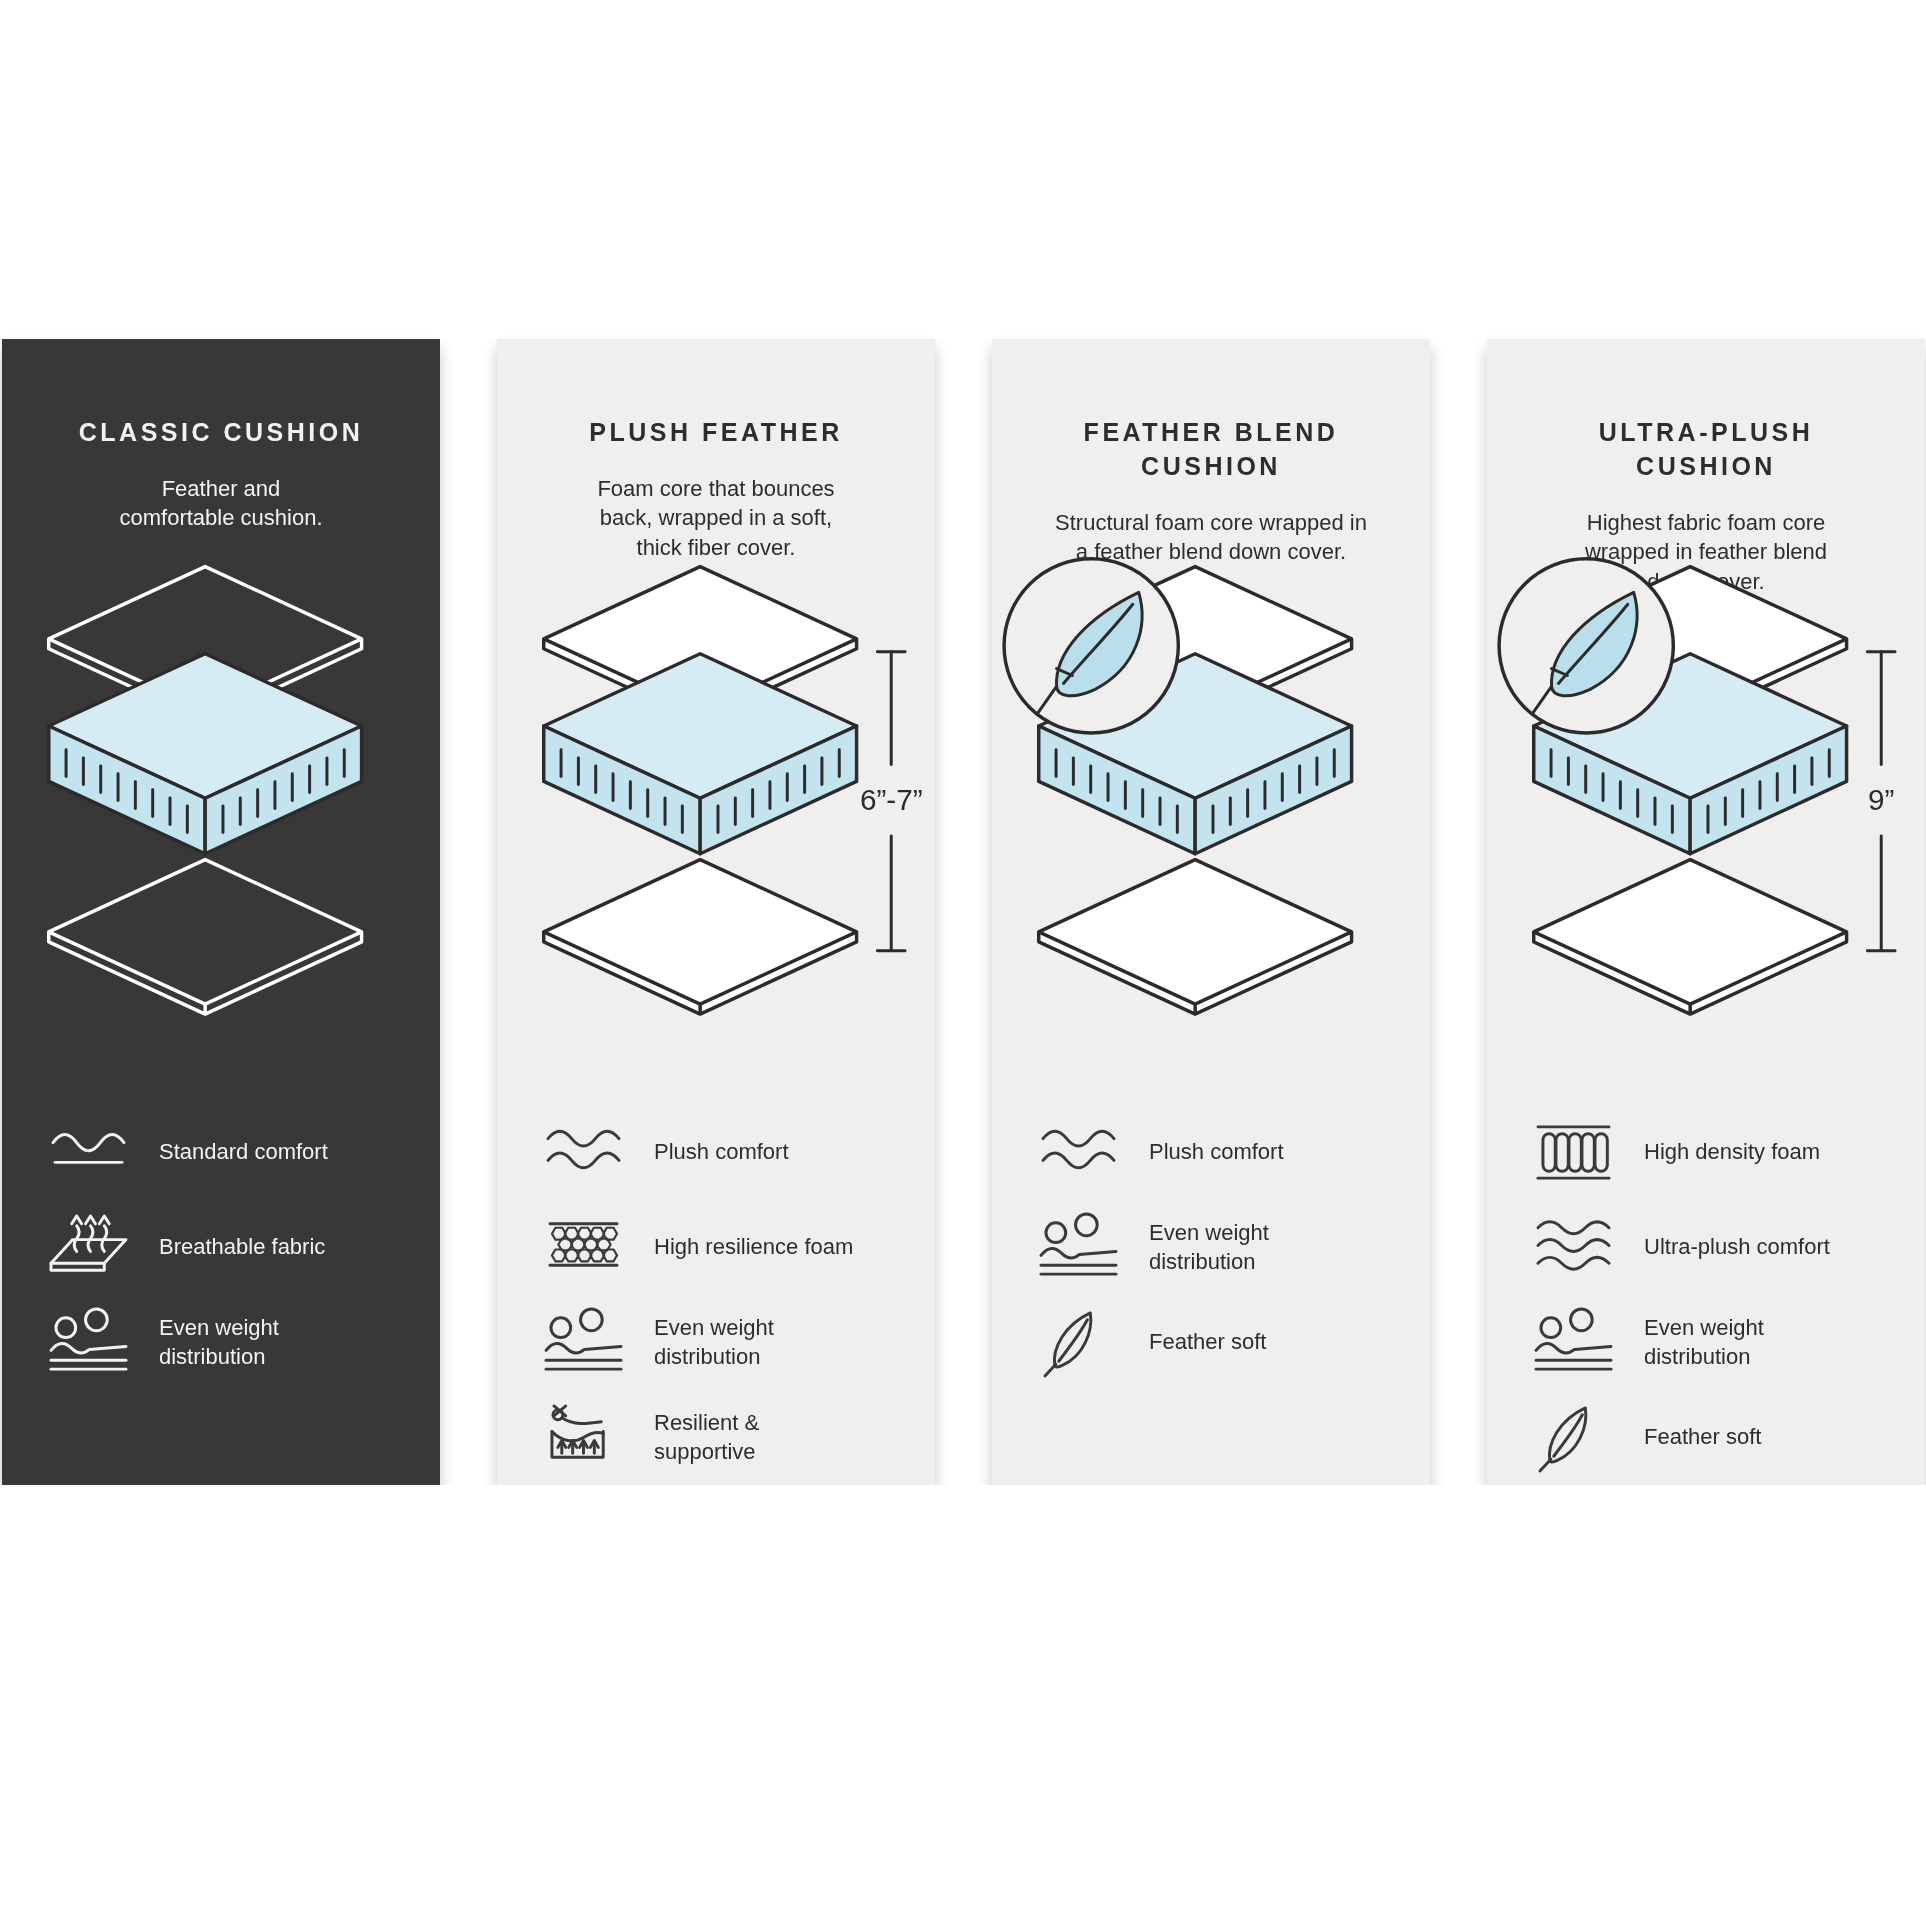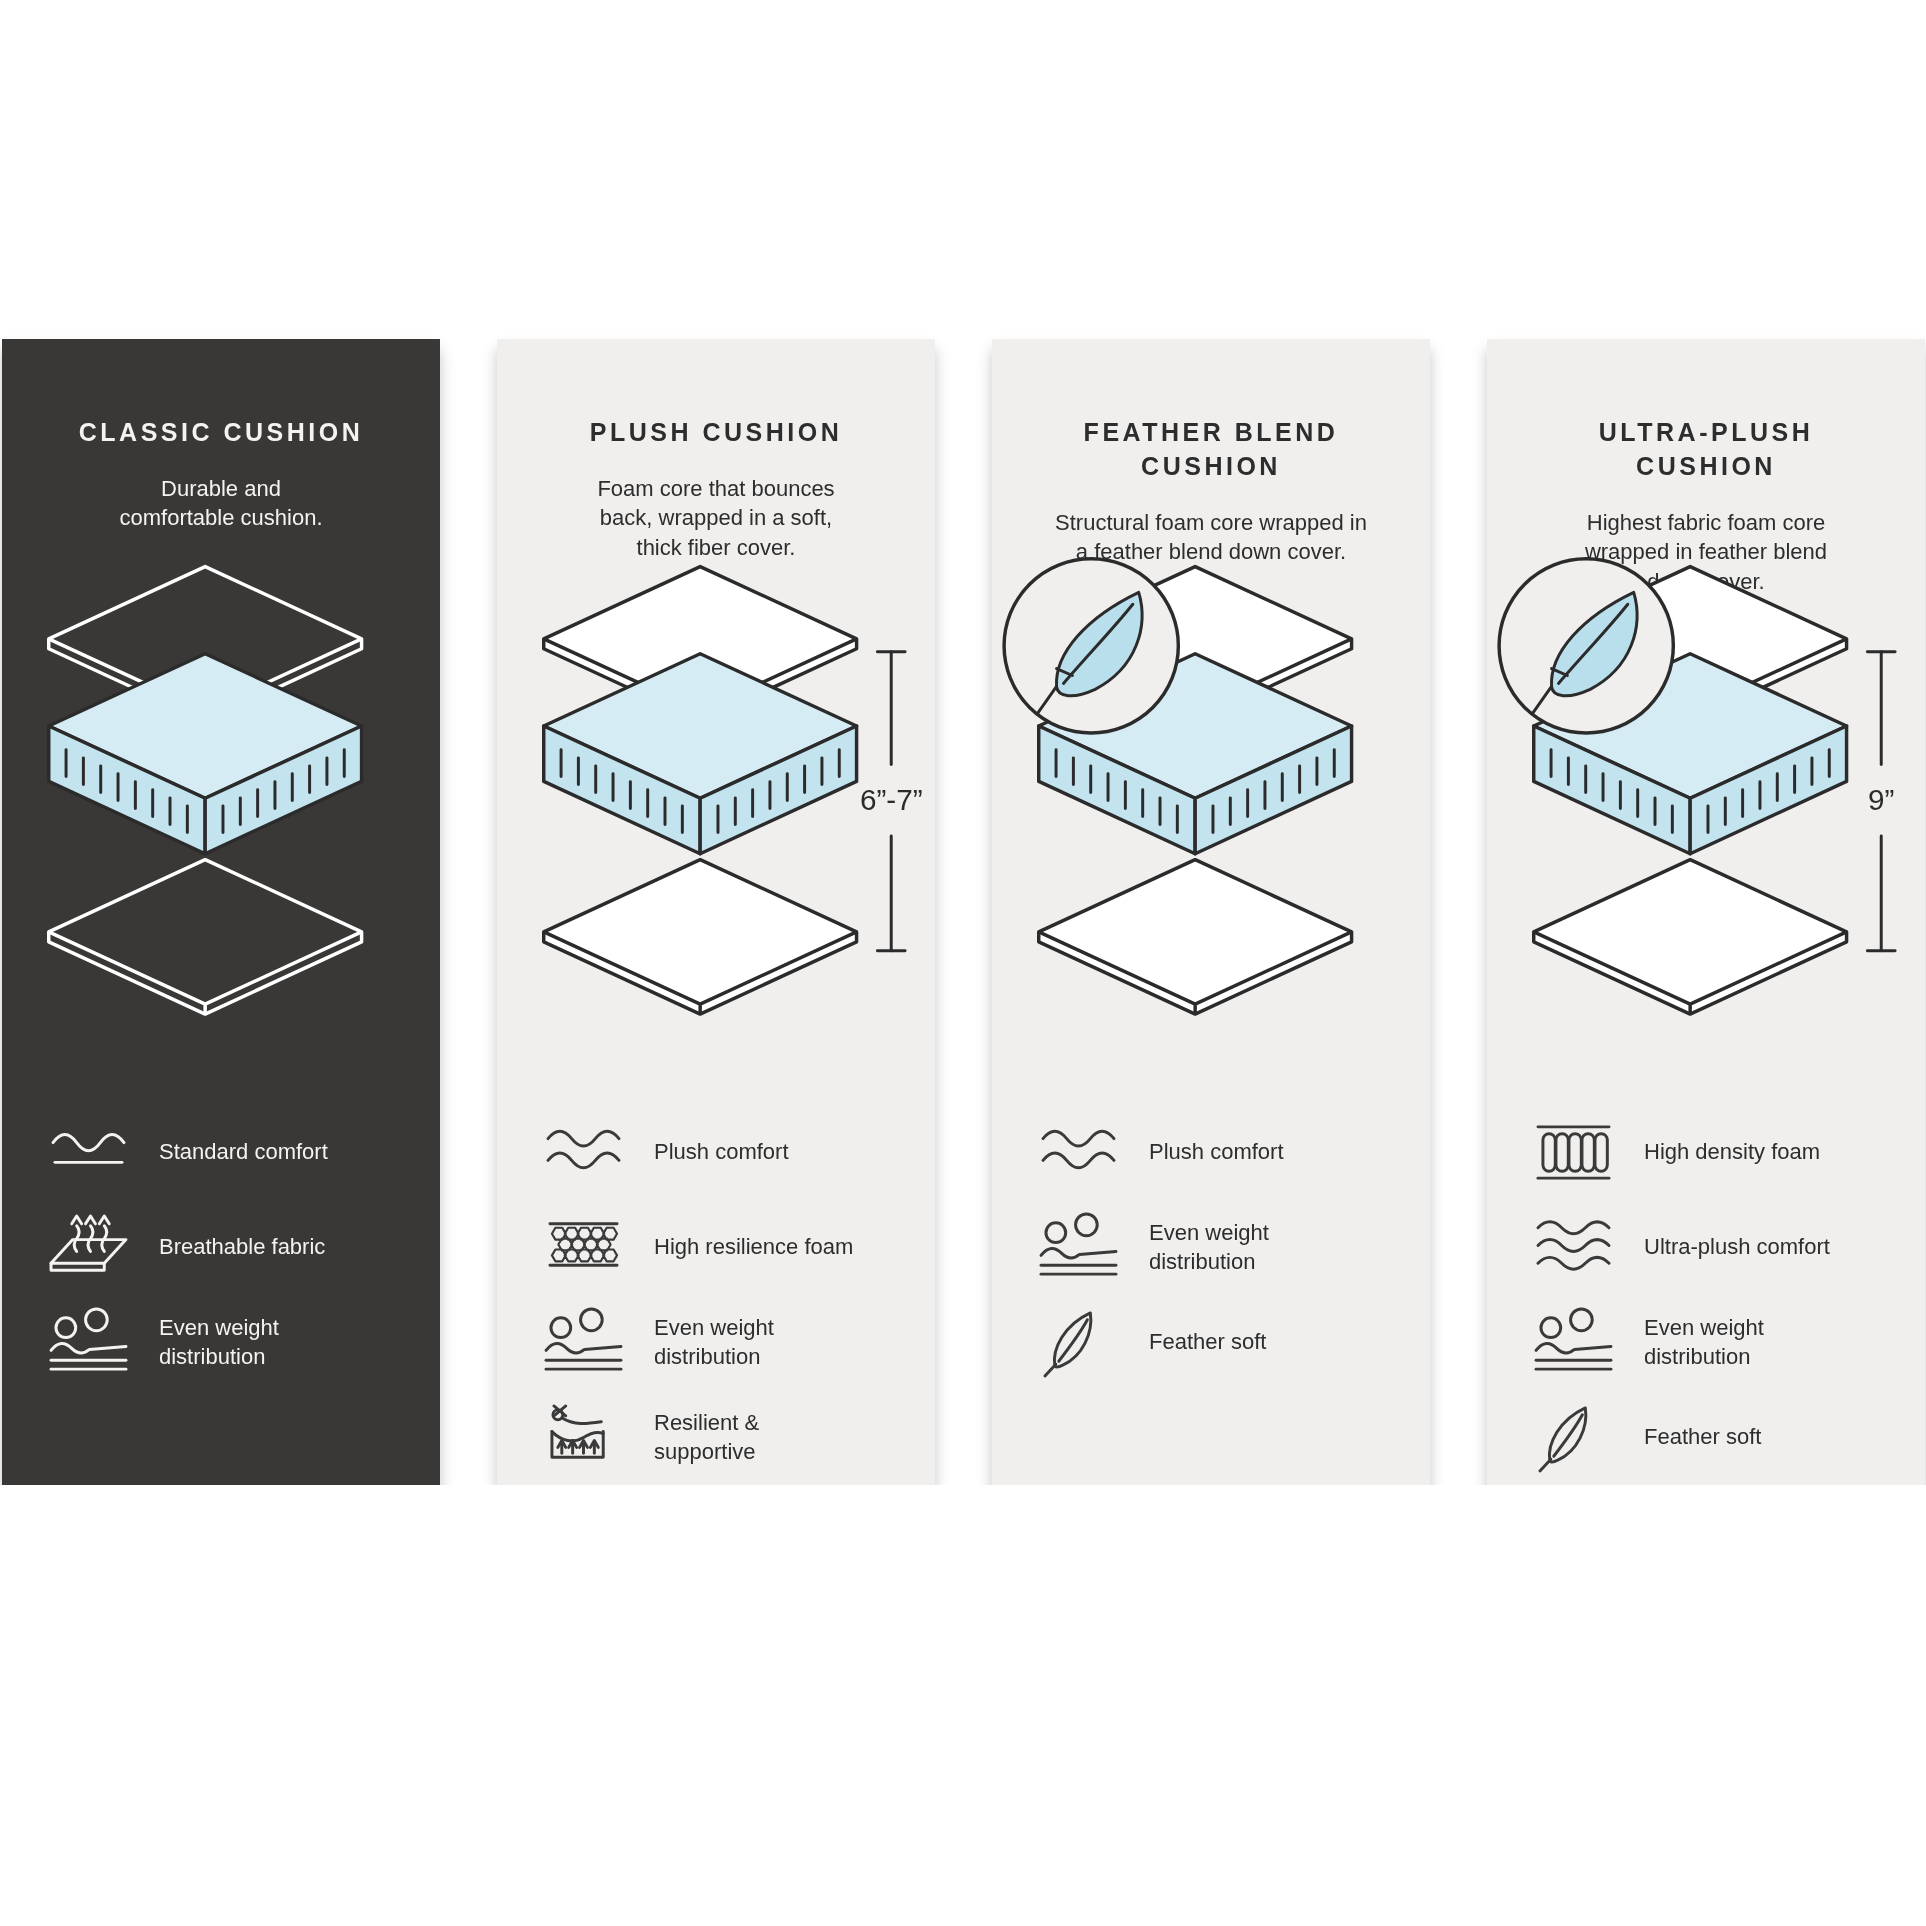--- a/index.html
+++ b/index.html
@@ -21,21 +21,21 @@
   .f-icon svg{width:85px;height:71px;display:block;overflow:visible;}
   .f-label{font-size:22px;line-height:1.28;max-width:203px;}
 </style>
 </head>
 <body>
 
 <div class="canvas" id="canvas">
     <section class="panel dark" style="left:2px">
       <header class="header">
         <h2 class="title">CLASSIC CUSHION</h2>
-        <p class="desc">Durable and
+        <p class="desc">Feather and
 comfortable cushion.</p>
       </header>
       <svg class="illustration" viewBox="0 0 442 500" xmlns="http://www.w3.org/2000/svg">
         <path d="M205,40 L363,113 L363,123 L205,196 L47,123 L47,113 Z" fill="#3a3836" stroke="#ffffff" stroke-width="3.5" stroke-linejoin="round"></path>
         <path d="M47,113 L205,186 L363,113 M205,186 L205,196" fill="none" stroke="#ffffff" stroke-width="3.5" stroke-linejoin="round"></path>
         <path d="M205,128 L363,201 L205,274 L47,201 Z" fill="#d6ecf4" stroke="#2b2b2b" stroke-width="3.5" stroke-linejoin="round"></path>
         <path d="M47,201 L47,257 L205,330 L205,274 Z" fill="#c3e4ef" stroke="#2b2b2b" stroke-width="3.5" stroke-linejoin="round"></path>
         <path d="M363,201 L363,257 L205,330 L205,274 Z" fill="#c3e4ef" stroke="#2b2b2b" stroke-width="3.5" stroke-linejoin="round"></path>
         <path d="M64.5,225.1 V252.1 M82.0,233.2 V260.2 M99.5,241.3 V268.3 M117.0,249.3 V276.3 M134.5,257.4 V284.4 M152.0,265.5 V292.5 M169.5,273.6 V300.6 M187.0,281.7 V308.7 M345.5,225.1 V252.1 M328.0,233.2 V260.2 M310.5,241.3 V268.3 M293.0,249.3 V276.3 M275.5,257.4 V284.4 M258.0,265.5 V292.5 M240.5,273.6 V300.6 M223.0,281.7 V308.7 " fill="none" stroke="#2b2b2b" stroke-width="3" stroke-linecap="round"></path>
         <path d="M205,336 L363,409 L363,419 L205,492 L47,419 L47,409 Z" fill="#3a3836" stroke="#ffffff" stroke-width="3.5" stroke-linejoin="round"></path>
@@ -81,21 +81,21 @@
                 <path d="M4,63 L80,63"></path>
               </g>
             </svg>
           </span>
           <span class="f-label">Even weight distribution</span>
         </div>
       </div>
     </section>
     <section class="panel light" style="left:497px">
       <header class="header">
-        <h2 class="title">PLUSH CUSHION</h2>
+        <h2 class="title">PLUSH FEATHER</h2>
         <p class="desc">Foam core that bounces
 back, wrapped in a soft,
 thick fiber cover.</p>
       </header>
       <svg class="illustration" viewBox="0 0 442 500" xmlns="http://www.w3.org/2000/svg">
         <path d="M205,40 L363,113 L363,123 L205,196 L47,123 L47,113 Z" fill="#ffffff" stroke="#2b2b2b" stroke-width="3.5" stroke-linejoin="round"></path>
         <path d="M47,113 L205,186 L363,113 M205,186 L205,196" fill="none" stroke="#2b2b2b" stroke-width="3.5" stroke-linejoin="round"></path>
         <path d="M205,128 L363,201 L205,274 L47,201 Z" fill="#d6ecf4" stroke="#2b2b2b" stroke-width="3.5" stroke-linejoin="round"></path>
         <path d="M47,201 L47,257 L205,330 L205,274 Z" fill="#c3e4ef" stroke="#2b2b2b" stroke-width="3.5" stroke-linejoin="round"></path>
         <path d="M363,201 L363,257 L205,330 L205,274 Z" fill="#c3e4ef" stroke="#2b2b2b" stroke-width="3.5" stroke-linejoin="round"></path>

